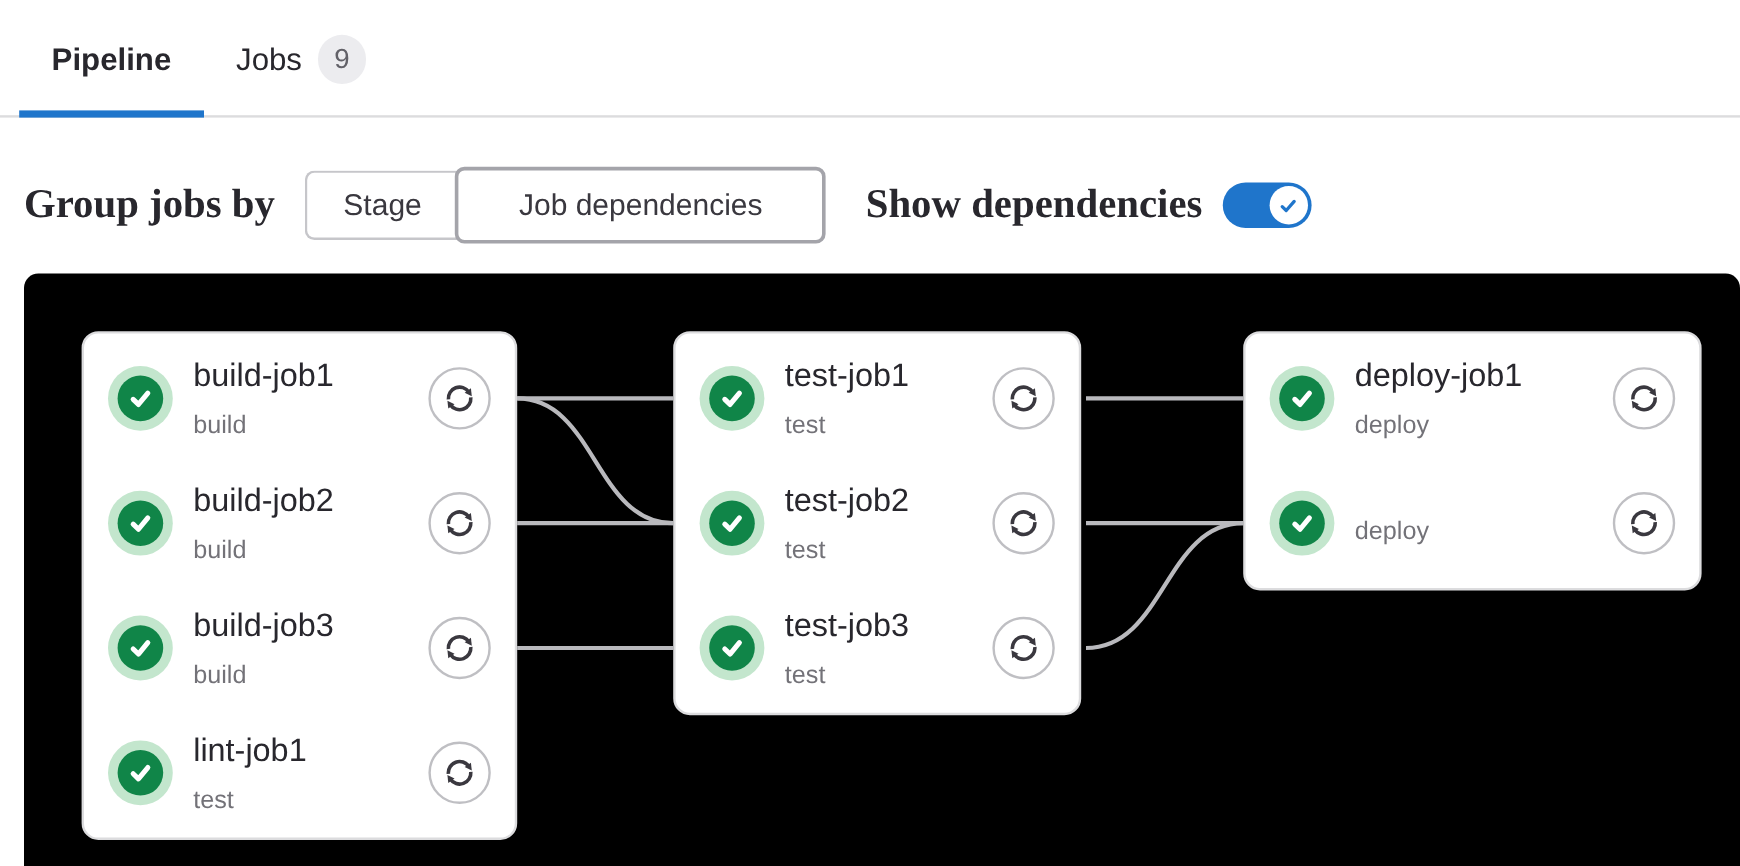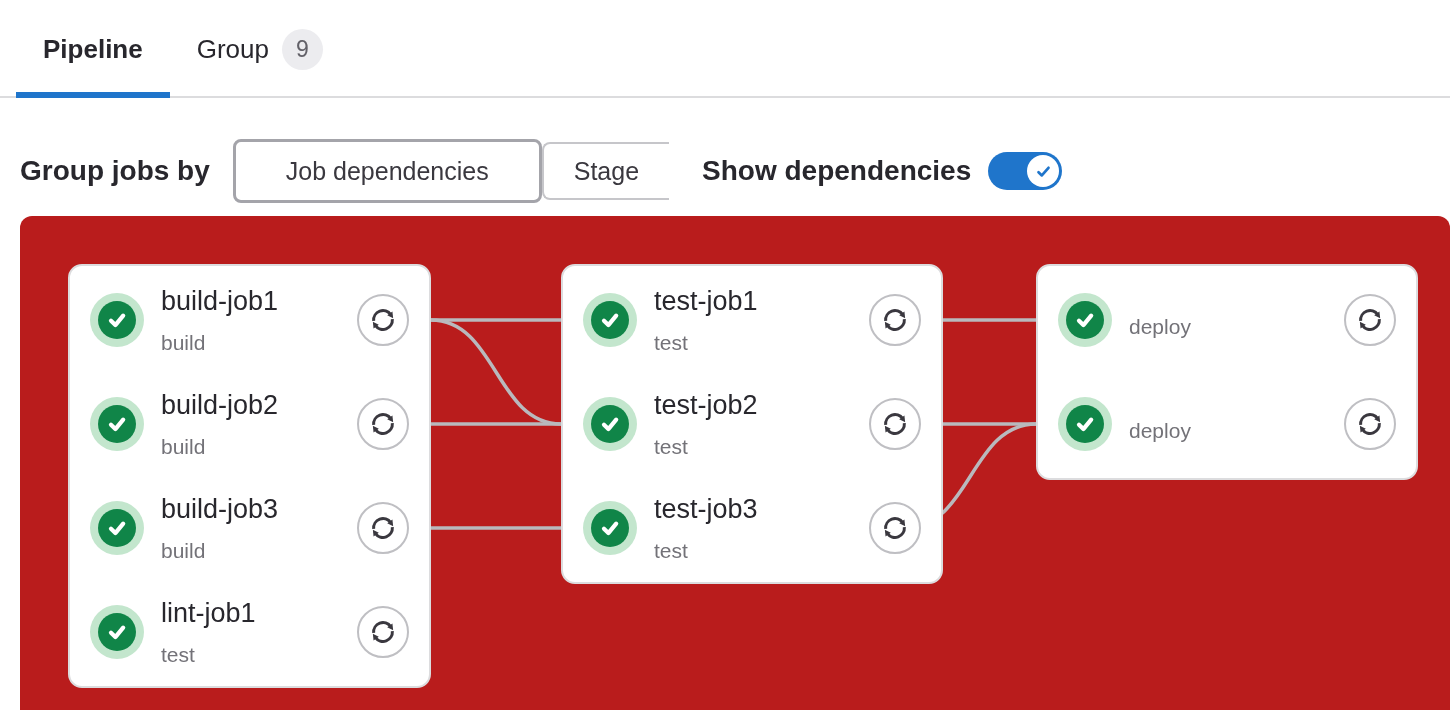--- a/index.html
+++ b/index.html
@@ -26,21 +26,21 @@
   .badge{
     margin-left:13px;background:#ececef;color:#626168;
     font-size:23px;font-weight:normal;line-height:1;
     padding:9px 14px;border-radius:22px;
   }
   
   .controls{
     position:absolute;left:20px;top:139px;height:64px;
     display:flex;align-items:center;
   }
-  .ctl-label{font-size:28px;font-weight:bold;color:#28272d;white-space:nowrap;}
+  .ctl-label{font-size:34px;font-weight:bold;color:#28272d;white-space:nowrap;font-family:Liberation Serif, serif;}
   .segmented{display:flex;align-items:center;margin-left:25px;}
   .seg-btn{
     background:#fff;font-family:inherit;font-size:25px;color:#3a383f;
     box-sizing:border-box;cursor:pointer;white-space:nowrap;
   }
   .seg-btn.first{
     height:58px;padding:0 30px;border:2px solid #c6c6ca;
     border-radius:8px 0 0 8px;border-right:none;
   }
   .seg-btn.selected{
@@ -52,22 +52,22 @@
     margin-left:17px;width:74px;height:38px;border-radius:19px;
     background:#1f75cb;border:none;position:relative;cursor:pointer;flex:none;
     padding:0;
   }
   .toggle .knob{
     position:absolute;top:3px;right:3px;width:32px;height:32px;border-radius:50%;
     background:#fff;display:flex;align-items:center;justify-content:center;
   }
   
   .pipeline{
-    position:absolute;left:20px;top:216px;width:1430px;height:494px;
-    background:#b91c1c;border-radius:12px 12px 0 0;
+    position:absolute;left:20px;top:228px;width:1430px;height:494px;
+    background:#000000;border-radius:12px 12px 0 0;
   }
   .edges{position:absolute;left:0;top:0;pointer-events:none;}
   .job-card{
     position:absolute;top:48px;background:#fff;
     border:2px solid #dcdcde;border-radius:14px;box-sizing:border-box;
     padding:2px 0;
   }
   .job-row{
     height:104px;display:flex;align-items:center;padding:0 20px;cursor:pointer;
   }
@@ -89,30 +89,30 @@
   }
 </style>
 </head>
 <body>
 
 <nav class="tabbar">
   <div class="tab active">
     <span>Pipeline</span>
   </div>
   <div class="tab">
-    <span>Group</span>
+    <span>Jobs</span>
     <span class="badge">9</span>
   </div>
 </nav>
 
 <div class="controls">
   <span class="ctl-label">Group jobs by</span>
   <div class="segmented">
+    <button class="seg-btn first">Stage</button>
     <button class="seg-btn selected">Job dependencies</button>
-    <button class="seg-btn first">Stage</button>
   </div>
   <span class="ctl-label show-label">Show dependencies</span>
   <button class="toggle" role="switch" aria-checked="true">
     <span class="knob">
       <svg width="19" height="19" viewBox="0 0 16 16">
         <path d="M3.8 8.6 L6.6 11.3 L12.2 4.9" fill="none" stroke="#1f75cb" stroke-width="2.3" stroke-linecap="round" stroke-linejoin="round"></path>
       </svg>
     </span>
   </button>
 </div>
@@ -222,21 +222,21 @@
               <path d="M13.42 7.01 L13.03 3.49 L10.25 5.45 Z" fill="#3a383f"></path>
             </g>
             <g transform="rotate(180 8 8)">
               <path d="M3.02 8.44 A5 5 0 0 1 12.1 5.13" fill="none" stroke="#3a383f" stroke-width="1.6"></path>
               <path d="M13.42 7.01 L13.03 3.49 L10.25 5.45 Z" fill="#3a383f"></path>
             </g>
           </svg>
         </button>
       </div>
     </div>
-    <div class="job-card" style="left: 541px; width: 382px;">
+    <div class="job-card" style="left: 541px; width: 340px;">
       <div class="job-row">
         <span class="status-icon">
           <span class="status-core">
             <svg width="26" height="26" viewBox="0 0 16 16">
               <path d="M4.3 8.5 L7 11.1 L11.8 5.3" fill="none" stroke="#fff" stroke-width="2.6" stroke-linecap="round" stroke-linejoin="round"></path>
             </svg>
           </span>
         </span>
         <div class="job-text">
           <div class="job-name">test-job1</div>
@@ -309,20 +309,21 @@
     <div class="job-card" style="left: 1016px; width: 382px;">
       <div class="job-row">
         <span class="status-icon">
           <span class="status-core">
             <svg width="26" height="26" viewBox="0 0 16 16">
               <path d="M4.3 8.5 L7 11.1 L11.8 5.3" fill="none" stroke="#fff" stroke-width="2.6" stroke-linecap="round" stroke-linejoin="round"></path>
             </svg>
           </span>
         </span>
         <div class="job-text">
+          <div class="job-name">deploy-job1</div>
           <div class="job-stage">deploy</div>
         </div>
         <button class="retry-btn">
           <svg width="30" height="30" viewBox="0 0 16 16">
             <g>
               <path d="M3.02 8.44 A5 5 0 0 1 12.1 5.13" fill="none" stroke="#3a383f" stroke-width="1.6"></path>
               <path d="M13.42 7.01 L13.03 3.49 L10.25 5.45 Z" fill="#3a383f"></path>
             </g>
             <g transform="rotate(180 8 8)">
               <path d="M3.02 8.44 A5 5 0 0 1 12.1 5.13" fill="none" stroke="#3a383f" stroke-width="1.6"></path>

